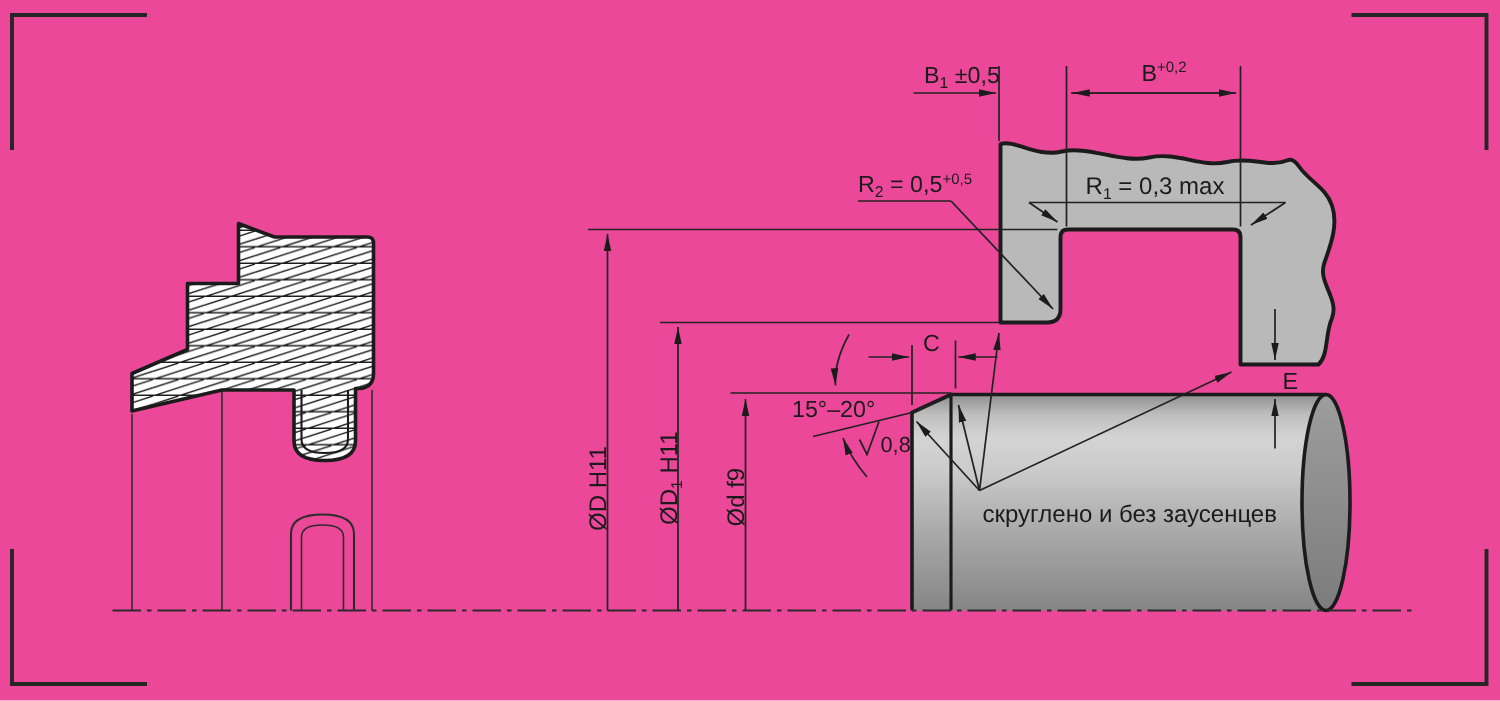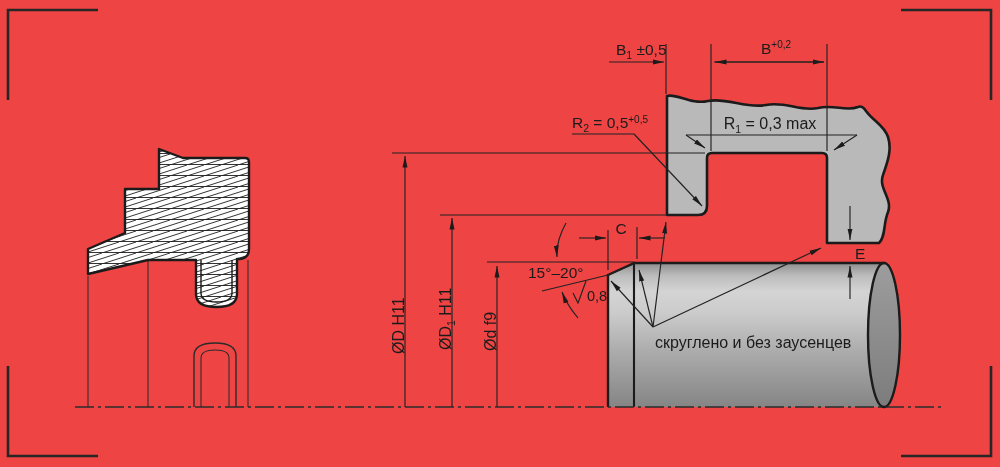--- a/index.html
+++ b/index.html
@@ -1,16 +1,16 @@
 <!DOCTYPE html>
 <html><head>
 <meta charset="utf-8">
 <style>
   html,body{margin:0;padding:0;background:#fff;}
-  .stage{position:relative;width:1000px;height:467px;background:#ef4444;overflow:hidden;}
+  .stage{position:relative;width:1000px;height:467px;background:#ec4899;overflow:hidden;}
   svg{display:block;}
   text{font-family:"Liberation Sans","DejaVu Sans",sans-serif;fill:#1b1b1b;}
   .t15{font-size:15.5px;}
   .t16{font-size:16px;}
   .t14{font-size:14.5px;}
   .sub{font-size:10.5px;}
   .sup{font-size:10px;}
   .thin{stroke:#222;stroke-width:1.15;fill:none;}
   .xthin{stroke:#2c2c2c;stroke-width:1.05;fill:none;}
   .outline{stroke:#1b1b1b;stroke-width:2.4;fill:none;stroke-linejoin:round;stroke-linecap:round;}

